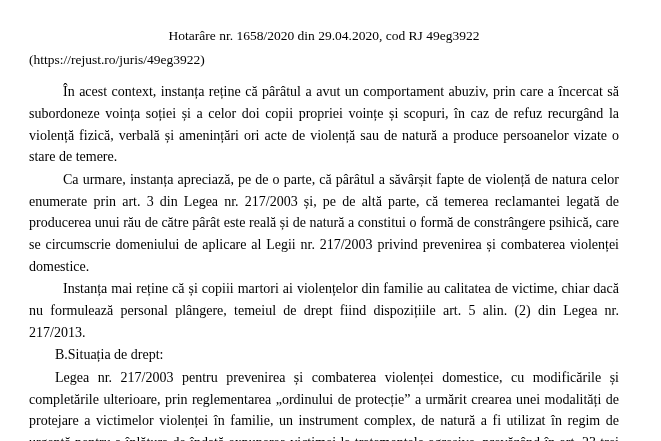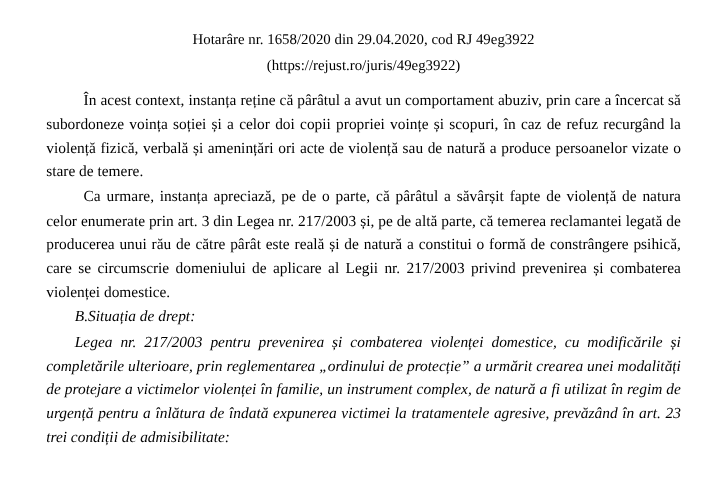--- a/index.html
+++ b/index.html
@@ -11,62 +11,61 @@
     width: 661px;
     height: 441px;
     overflow: hidden;
     font-family: "Liberation Serif", serif;
     color: #000000;
   }
   .page {
     width: 661px;
     height: 441px;
     box-sizing: border-box;
-    padding: 26px 42px 0 42px;
+    padding: 26px 42px 0 29px;
     position: relative;
   }
   .doc-title {
     text-align: center;
     font-size: 13.5px;
     line-height: 1.45;
     margin: 0 0 4px 0;
   }
   .doc-subtitle {
-    text-align: center;
     font-size: 13.5px;
     line-height: 1.45;
     margin: 0 0 12px 0;
   }
   p.body-par {
     margin: 0 0 1px 0;
     font-size: 14px;
     line-height: 1.55;
     text-align: justify;
     text-justify: inter-word;
     text-indent: 34px;
   }
   p.body-par.small-indent {
     text-indent: 26px;
-    font-style: italic;
   }
   .checkbox-line {
     margin: 0;
     font-size: 13.4px;
     line-height: 1.55;
     text-indent: 34px;
   }
 </style>
 </head>
 <body>
 
 <div class="page">
 
   <div class="doc-title">Hotarâre nr. 1658/2020 din 29.04.2020, cod RJ 49eg3922</div>
   <div class="doc-subtitle">(https://rejust.ro/juris/49eg3922)</div>
 
   <p class="body-par">În acest context, instanța reține că pârâtul a avut un comportament abuziv, prin care a încercat să subordoneze voința soției și a celor doi copii propriei voințe și scopuri, în caz de refuz recurgând la violență fizică, verbală și amenințări ori acte de violență sau de natură a produce persoanelor vizate o stare de temere.</p>
   <p class="body-par">Ca urmare, instanța apreciază, pe de o parte, că pârâtul a săvârșit fapte de violență de natura celor enumerate prin art. 3 din Legea nr. 217/2003 și, pe de altă parte, că temerea reclamantei legată de producerea unui rău de către pârât este reală și de natură a constitui o formă de constrângere psihică, care se circumscrie domeniului de aplicare al Legii nr. 217/2003 privind prevenirea și combaterea violenței domestice.</p>
+  <p class="body-par">Instanța mai reține că și copiii martori ai violențelor din familie au calitatea de victime, chiar dacă nu formulează personal plângere, temeiul de drept fiind dispozițiile art. 5 alin. (2) din Legea nr. 217/2013.</p>
   <p class="body-par small-indent">B.Situația de drept:</p>
   <p class="body-par small-indent">Legea nr. 217/2003 pentru prevenirea și combaterea violenței domestice, cu modificările și completările ulterioare, prin reglementarea „ordinului de protecție” a urmărit crearea unei modalități de protejare a victimelor violenței în familie, un instrument complex, de natură a fi utilizat în regim de urgență pentru a înlătura de îndată expunerea victimei la tratamentele agresive, prevăzând în art. 23 trei condiții de admisibilitate:</p>
 
   <p class="checkbox-line"></p>
 
 </div>
 
 </body></html>

